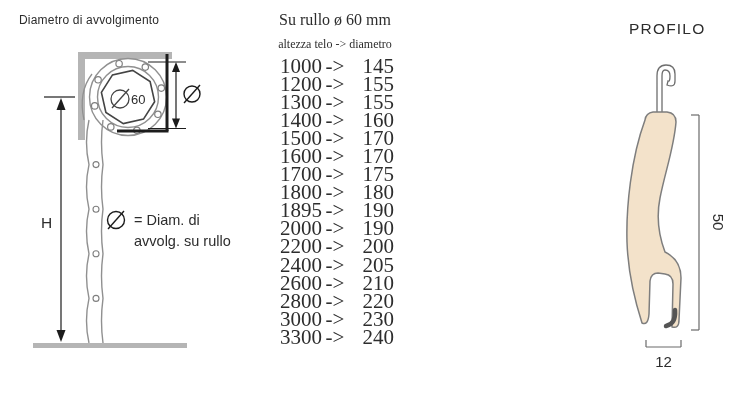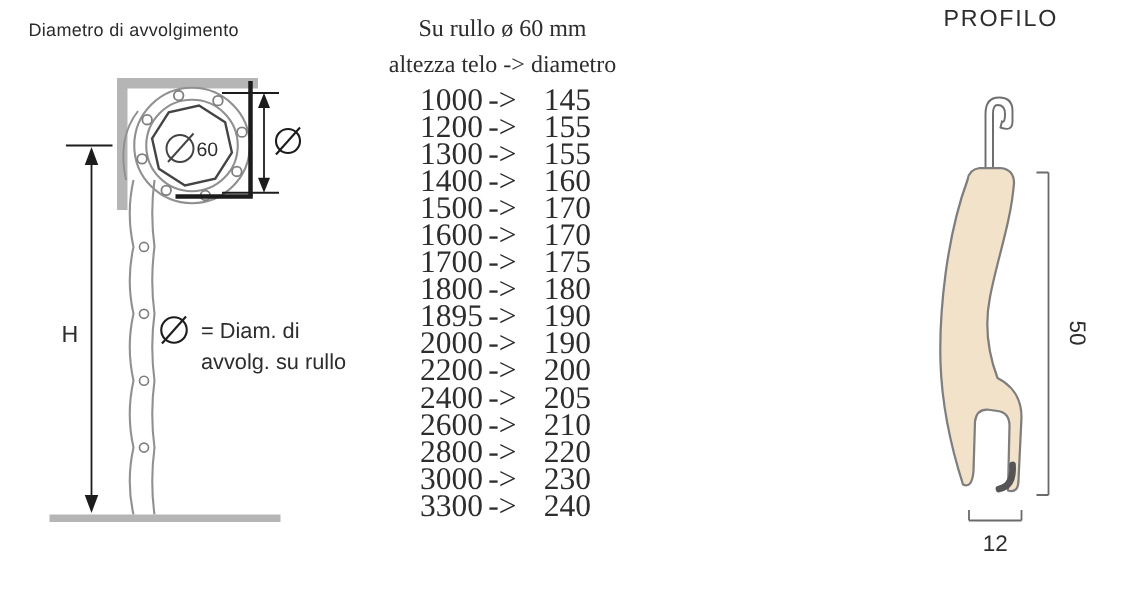--- a/index.html
+++ b/index.html
@@ -6,29 +6,29 @@
   body{
     width:750px;height:402px;position:relative;background:#ffffff;overflow:hidden;
     font-family:"Liberation Sans", sans-serif;color:#2d2d2d;
     -webkit-font-smoothing:antialiased;
   }
   .abs{position:absolute;}
   .panel-title{font-size:12px;font-weight:500;letter-spacing:.2px;color:#2b2b2b;}
   
   .col-mid{position:absolute;left:225px;top:10px;width:220px;text-align:center;font-family:Liberation Serif, serif;}
   .tbl-title{font-size:16px;font-weight:500;line-height:20px;}
-  .tbl-subtitle{font-size:16px;font-weight:500;line-height:20px;margin-top:4px;}
+  .tbl-subtitle{font-size:12px;font-weight:500;line-height:20px;margin-top:4px;}
   .rows{margin-top:3px;}
   .row{display:flex;justify-content:center;align-items:center;height:18.1px;font-size:21px;}
   .row .c1{width:46px;text-align:right;}
   .row .c2{width:26px;text-align:center;}
   .row .c3{width:46px;text-align:right;}
   .tbl-footer{margin-top:24px;font-size:15.5px;}
   
-  .profilo-title{position:absolute;left:629px;top:4px;font-size:15.5px;font-weight:500;letter-spacing:1.2px;}
+  .profilo-title{position:absolute;left:629px;top:20px;font-size:15.5px;font-weight:500;letter-spacing:1.2px;}
   svg text{font-family:"Liberation Sans", sans-serif;fill:#2d2d2d;}
 </style>
 </head>
 <body>
 
 <div class="abs panel-title" style="left:19px;top:13px;">Diametro di avvolgimento</div>
 
 <svg class="abs" style="left:8px;top:40px;" width="232" height="362" viewBox="0 0 232 362">
 
   <g>

